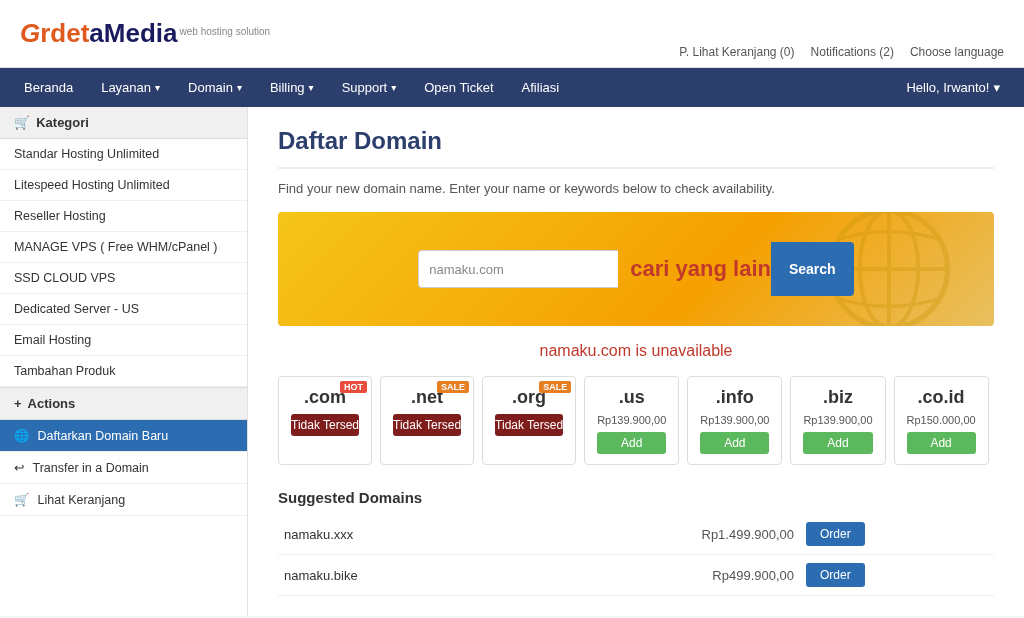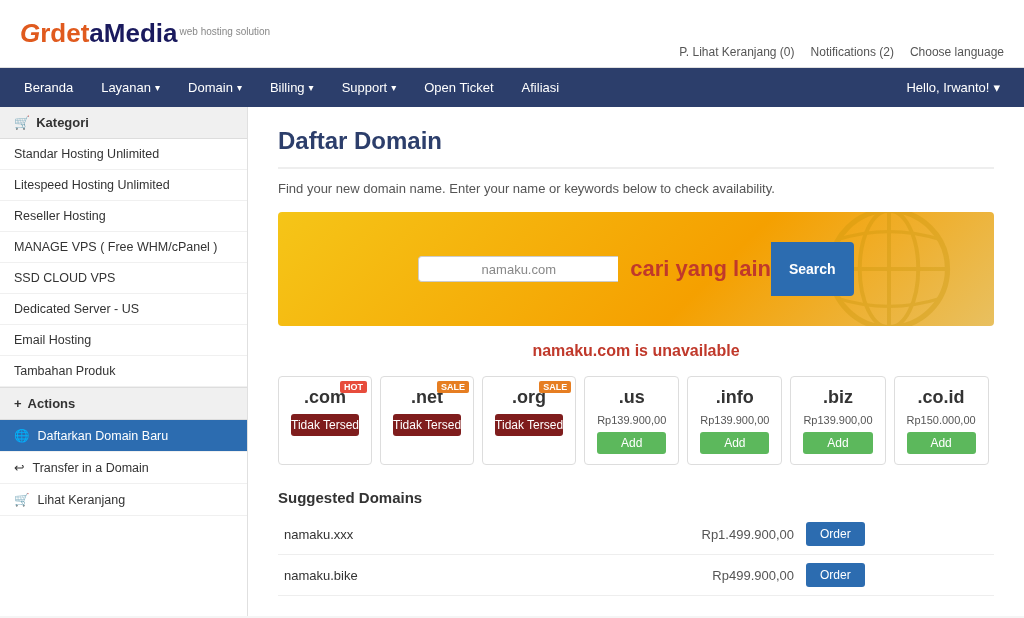--- a/index.html
+++ b/index.html
@@ -147,23 +147,22 @@
       z-index: 1;
     }
     .search-input-wrap {
       display: flex;
       align-items: center;
       background: #fff;
       border: 1px solid #ccc;
       border-right: none;
       border-radius: 4px 0 0 4px;
       padding: 0 10px;
-      height: 26px;
+      height: 38px;
       min-width: 200px;
-      justify-content: center;
     }
     .search-domain-value {
       color: #888;
       font-size: 13px;
     }
     .search-tagline {
       color: #c0392b;
       font-size: 22px;
       font-weight: bold;
       margin-left: 12px;
@@ -179,21 +178,21 @@
       cursor: pointer;
       font-size: 14px;
       font-weight: bold;
     }
 
     
     .unavailable-text {
       text-align: center;
       color: #c0392b;
       font-size: 16px;
-      font-weight: bold;
+      font-weight: normal;
       margin-bottom: 16px;
     }
 
     
     .tld-cards {
       display: flex;
       gap: 8px;
       margin-bottom: 24px;
       flex-wrap: wrap;
     }

